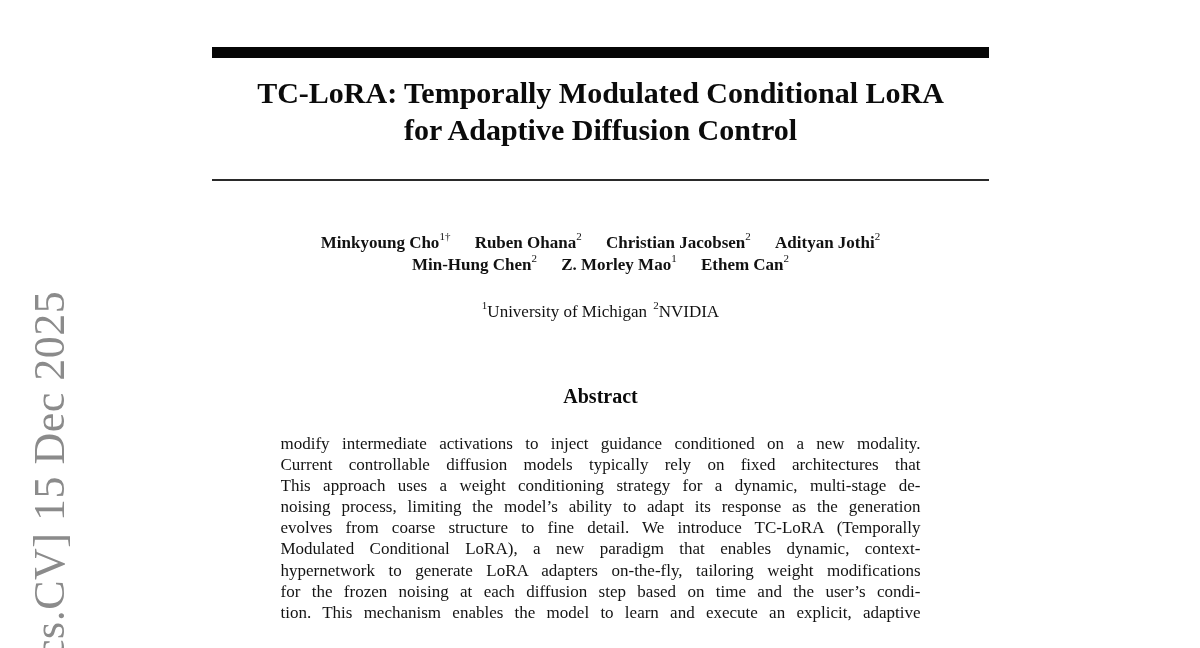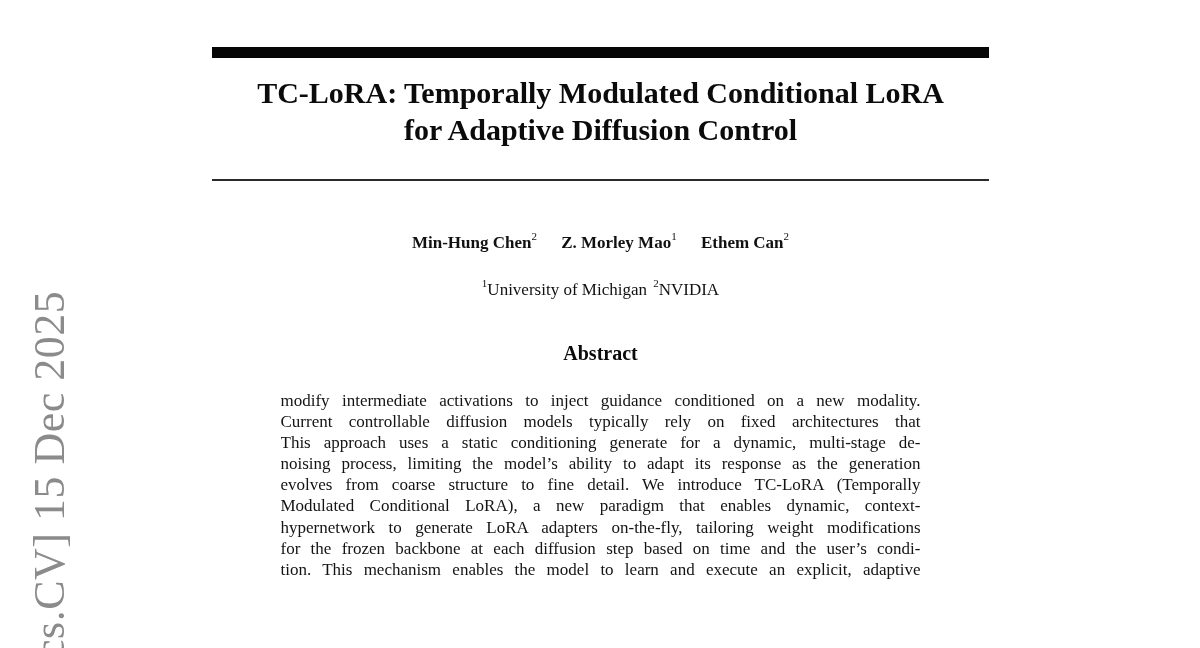--- a/index.html
+++ b/index.html
@@ -67,21 +67,21 @@
   }
   .authors sup { font-weight: normal; }
   .affiliations {
     margin-top: 26px;
     text-align: center;
     font-size: 17px;
     color: #111;
   }
   .affil { margin: 0 1px; white-space: nowrap; }
   .abstract-heading {
-    margin-top: 42px;
+    margin-top: 63px;
     text-align: center;
     font-size: 20px;
     font-weight: bold;
     color: #0b0b0b;
   }
   .abstract {
     width: 640px;
     margin: 25px auto 0 auto;
     font-size: 17px;
     line-height: 21.1px;
@@ -108,39 +108,45 @@
 
     <div class="title">
       <div>TC-LoRA: Temporally Modulated Conditional LoRA</div>
       <div>for Adaptive Diffusion Control</div>
     </div>
 
     <div class="rule-thin"></div>
 
     <div class="authors">
       <div>
+        <span class="author"><span>Minkyoung Cho</span><sup>1†</sup></span>
+        <span class="author"><span>Ruben Ohana</span><sup>2</sup></span>
+        <span class="author"><span>Christian Jacobsen</span><sup>2</sup></span>
+        <span class="author"><span>Adityan Jothi</span><sup>2</sup></span>
+      </div>
+      <div>
         <span class="author"><span>Min-Hung Chen</span><sup>2</sup></span>
         <span class="author"><span>Z. Morley Mao</span><sup>1</sup></span>
         <span class="author"><span>Ethem Can</span><sup>2</sup></span>
       </div>
     </div>
 
     <div class="affiliations">
       <span class="affil"><sup>1</sup><span>University of Michigan</span></span>
       <span class="affil"><sup>2</sup><span>NVIDIA</span></span>
     </div>
 
     <div class="abstract-heading">Abstract</div>
 
     <div class="abstract">
       <div class="aline">modify intermediate activations to inject guidance conditioned on a new modality.</div>
       <div class="aline">Current controllable diffusion models typically rely on fixed architectures that</div>
-      <div class="aline">This approach uses a static conditioning generate for a dynamic, multi-stage de-</div>
+      <div class="aline">This approach uses a weight conditioning strategy for a dynamic, multi-stage de-</div>
       <div class="aline">noising process, limiting the model’s ability to adapt its response as the generation</div>
       <div class="aline">evolves from coarse structure to fine detail. We introduce TC-LoRA (Temporally</div>
       <div class="aline">Modulated Conditional LoRA), a new paradigm that enables dynamic, context-</div>
       <div class="aline">hypernetwork to generate LoRA adapters on-the-fly, tailoring weight modifications</div>
-      <div class="aline">for the frozen backbone at each diffusion step based on time and the user’s condi-</div>
+      <div class="aline">for the frozen noising at each diffusion step based on time and the user’s condi-</div>
       <div class="aline">tion. This mechanism enables the model to learn and execute an explicit, adaptive</div>
     </div>
 
   </div>
 </div>
 
 </body></html>

